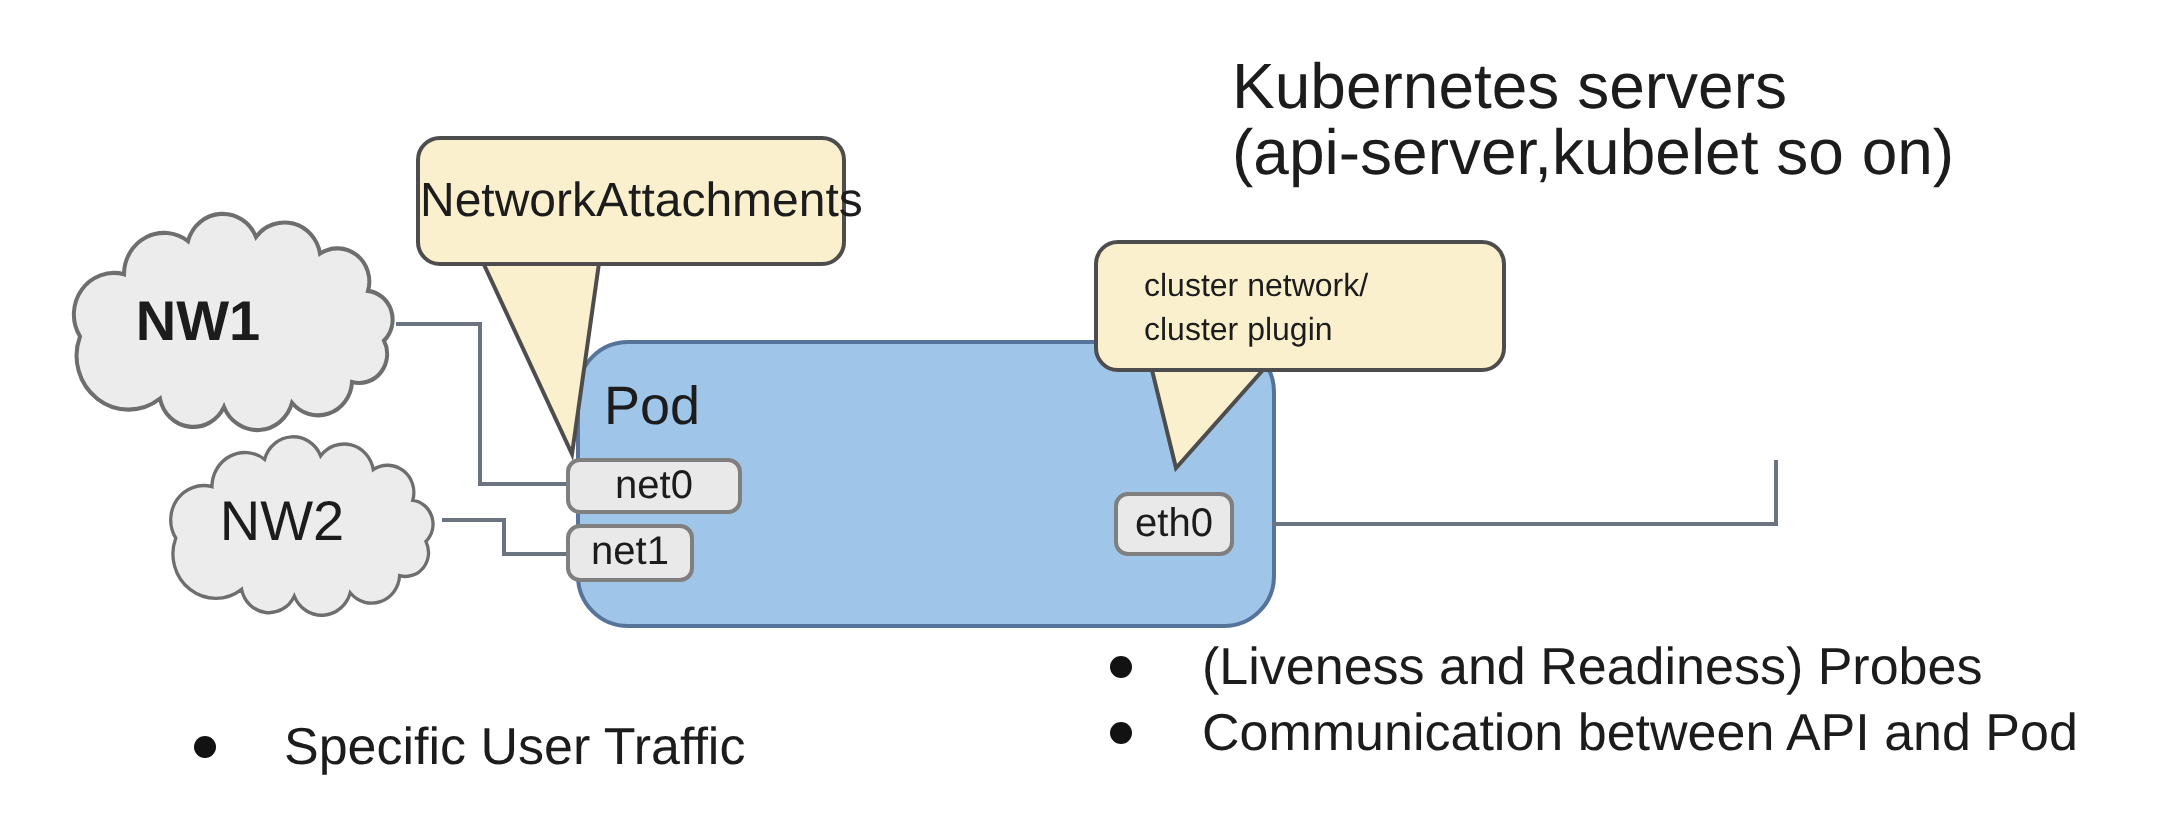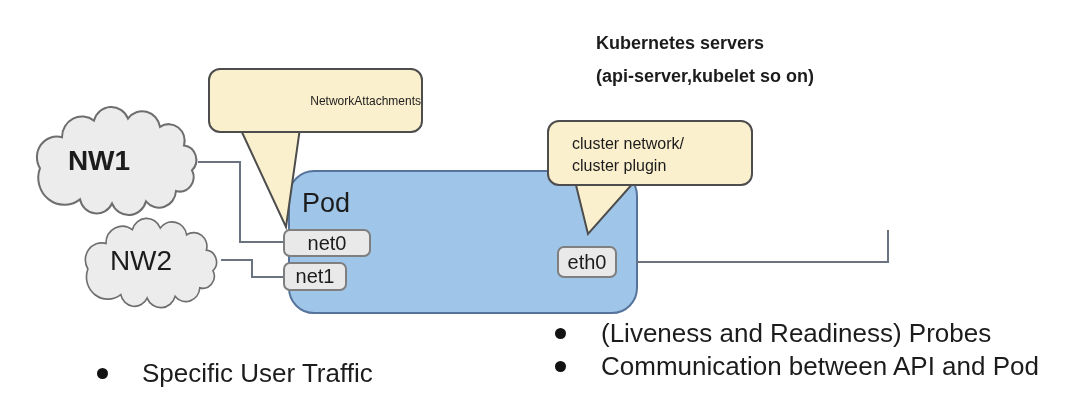--- a/index.html
+++ b/index.html
@@ -29,26 +29,26 @@
   .iface.net0{left:283px;top:229px;width:88px;height:28px;}
   .iface.net1{left:283px;top:262px;width:64px;height:29px;}
   .iface.eth0{left:557px;top:246px;width:60px;height:32px;}
 
   .callout{
     z-index:3;background:var(--callout-fill,#fbf0cd);
     border:2px solid var(--callout-border,#4d4d4d);border-radius:12px;
     box-sizing:border-box;
   }
   .callout.c1{left:208px;top:68px;width:215px;height:65px;
-    display:flex;align-items:center;justify-content:flex-end;font-size:12px;}
+    display:flex;align-items:center;justify-content:flex-start;font-size:24px;}
   .callout.c2{left:547px;top:120px;width:206px;height:66px;
     padding:11px 0 0 23px;font-size:16px;line-height:22px;}
 
   .title-left{left:15px;top:63px;font-size:26px;z-index:3;}
-  .title-right{left:596px;top:27px;font-size:18px;line-height:33px;z-index:3;font-weight:bold;}
+  .title-right{left:616px;top:27px;font-size:32px;line-height:33px;z-index:3;}
 
   .cloud-label{z-index:3;font-size:28px;transform:translate(-50%,-50%);}
   .cloud-label.nw1{left:99px;top:161px;font-weight:bold;}
   .cloud-label.nw2{left:141px;top:261px;}
 
   .bullet-row{z-index:3;display:flex;align-items:flex-start;font-size:26px;line-height:28px;}
   .bullet-dot{width:11px;height:11px;border-radius:50%;background:#121212;margin-top:9px;flex:none;}
   .bullet-row.bl{left:97px;top:332px;margin-top:27px;}
   .bullet-row.bl .bullet-dot{margin-right:34px;}
   .bullet-row.br1{left:555px;top:319px;}

